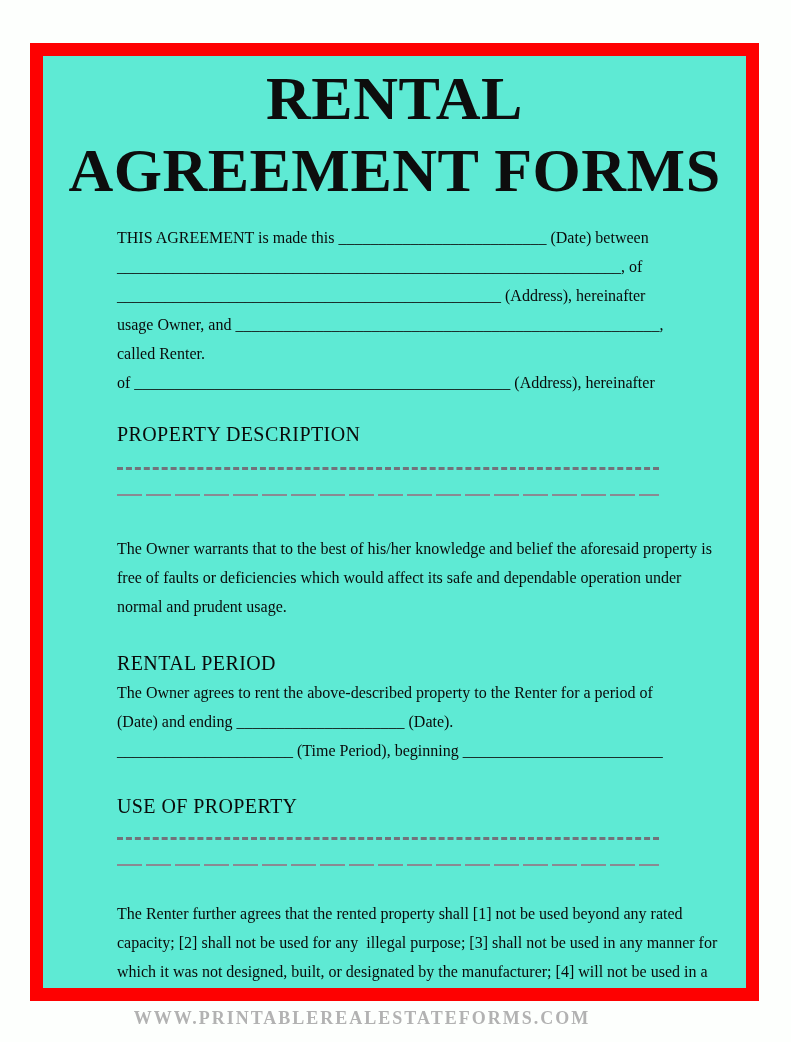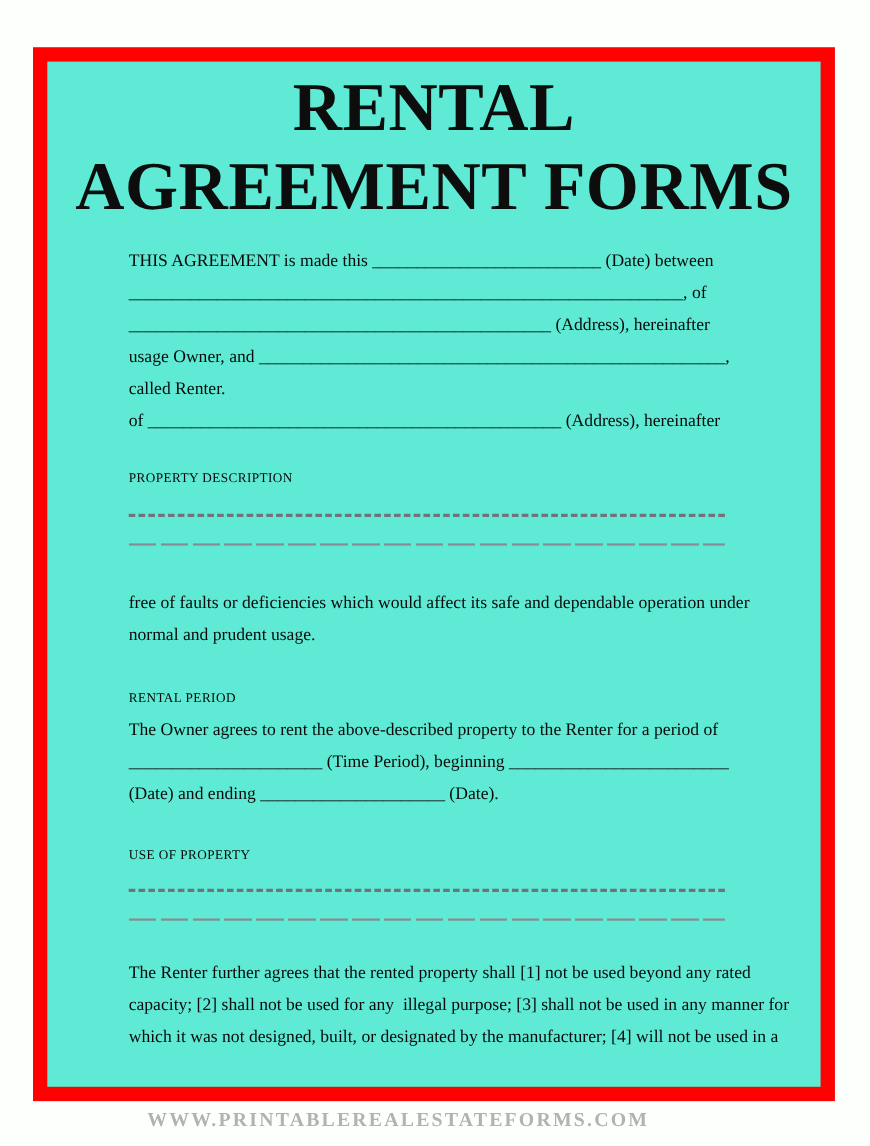--- a/index.html
+++ b/index.html
@@ -32,21 +32,21 @@
     margin-left:74px;
     width:560px;
     font-size:16px;
     line-height:29px;
   }
   .line{
     white-space:pre;
     overflow:visible;
   }
   .heading{
-    font-size:12px;
+    font-size:20px;
     line-height:29px;
     letter-spacing:0.4px;
     white-space:pre;
   }
   .para-intro{margin-top:17px;}
   .heading-pd{margin-top:23px;}
   .fill{width:542px;}
   .fill-a1{height:18px;border-bottom:3px dashed #72727a;}
   .fill-b1{height:26px;
     background:repeating-linear-gradient(90deg,#8a8a92 0 25px,transparent 25px 29px);
@@ -92,29 +92,30 @@
       <div class="line">usage Owner, and _____________________________________________________,</div>
       <div class="line">called Renter.</div>
       <div class="line">of _______________________________________________ (Address), hereinafter</div>
     </div>
 
     <div class="heading heading-pd">PROPERTY DESCRIPTION</div>
     <div class="fill fill-a1"></div>
     <div class="fill fill-b1"></div>
 
     <div class="para-warranty">
+      <div class="line">The Owner warrants that to the best of his/her knowledge and belief the aforesaid property is</div>
       <div class="line">free of faults or deficiencies which would affect its safe and dependable operation under</div>
       <div class="line">normal and prudent usage.</div>
     </div>
 
     <div class="heading heading-rp">RENTAL PERIOD</div>
     <div class="para-rental">
       <div class="line">The Owner agrees to rent the above-described property to the Renter for a period of</div>
+      <div class="line">(Date) and ending _____________________ (Date).</div>
       <div class="line">______________________ (Time Period), beginning _________________________</div>
-      <div class="line">(Date) and ending _____________________ (Date).</div>
     </div>
 
     <div class="heading heading-up">USE OF PROPERTY</div>
     <div class="fill fill-a2"></div>
     <div class="fill fill-b2"></div>
 
     <div class="para-renter">
       <div class="line">The Renter further agrees that the rented property shall [1] not be used beyond any rated</div>
       <div class="line">capacity; [2] shall not be used for any  illegal purpose; [3] shall not be used in any manner for</div>
       <div class="line">which it was not designed, built, or designated by the manufacturer; [4] will not be used in a</div>

